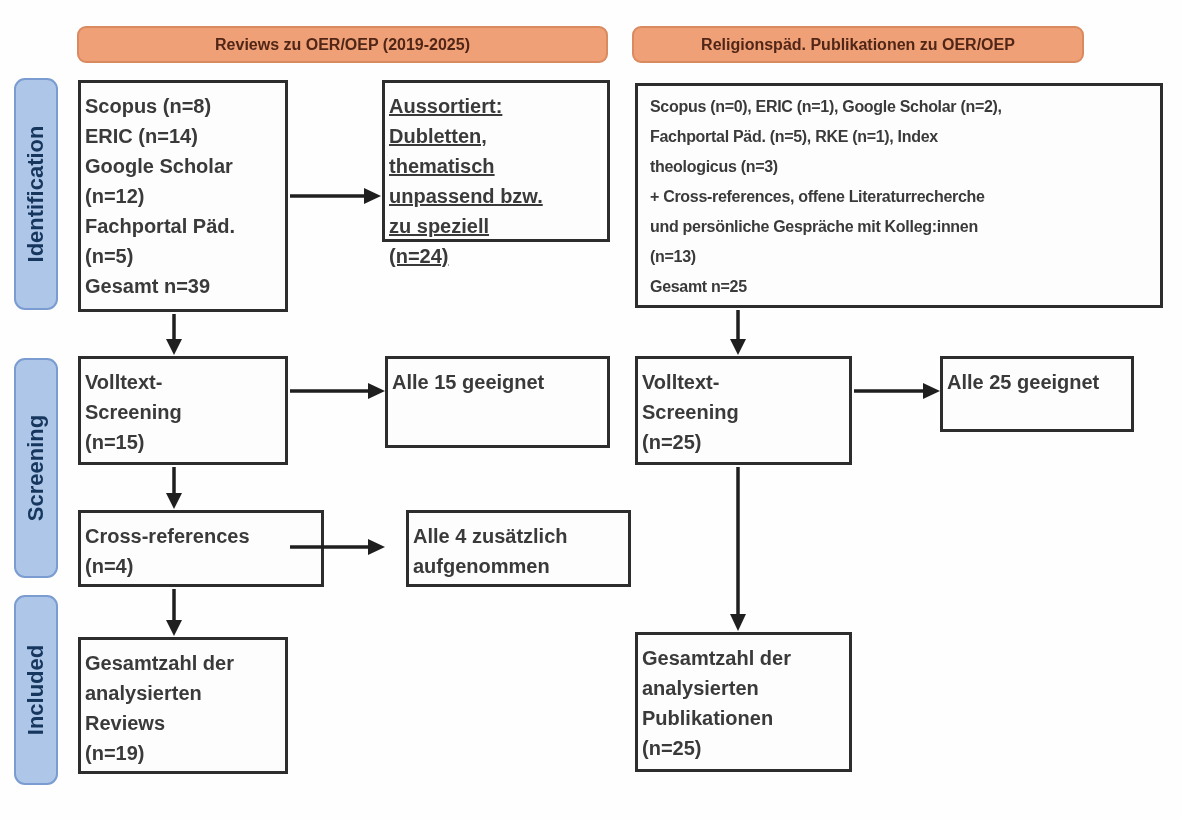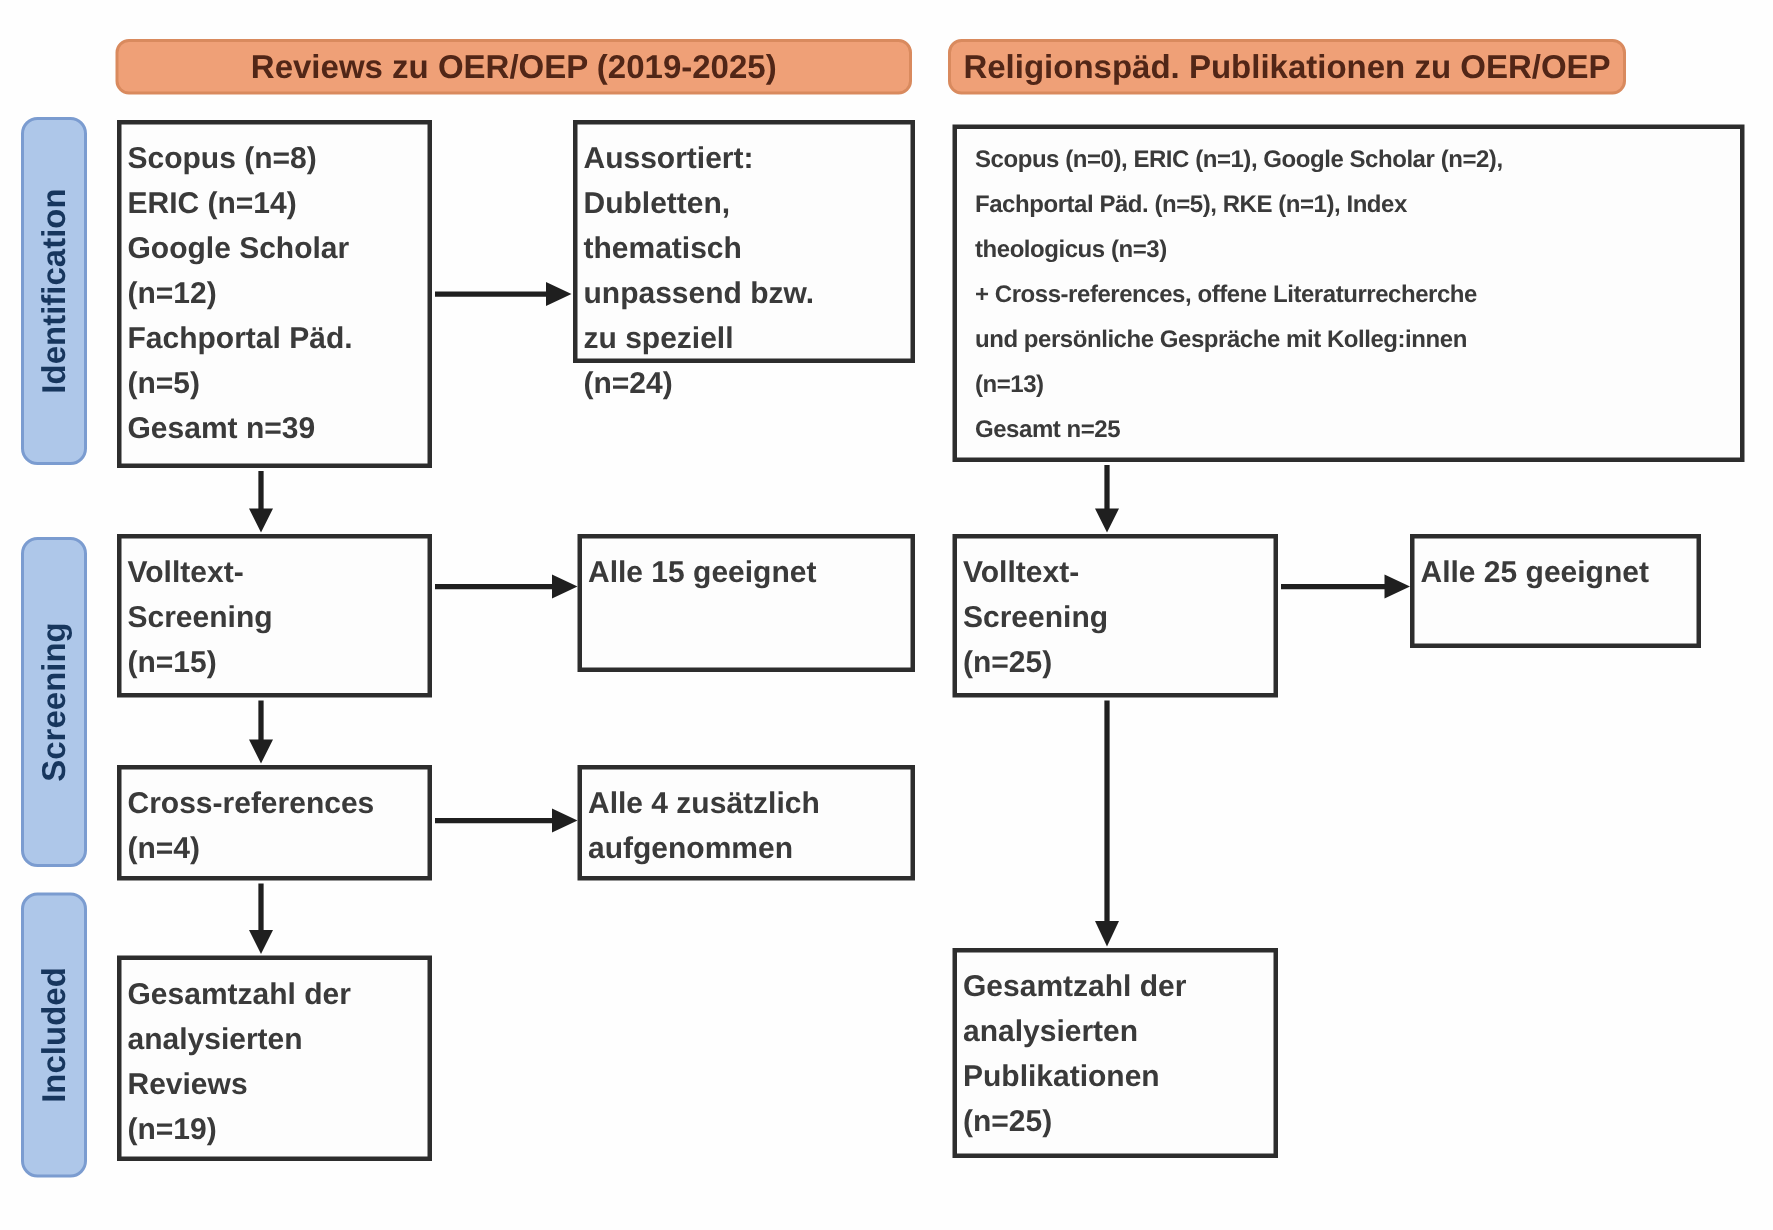--- a/index.html
+++ b/index.html
@@ -10,21 +10,21 @@
     font-family:"Liberation Sans", sans-serif;
     overflow:hidden;
   }
   .col-header{
     position:absolute;
     box-sizing:border-box;
     background:#EFA077;
     border:2px solid #D98A5E;
     border-radius:9px;
     color:#512617;
-    font-size:22px;
+    font-size:16px;
     font-weight:bold;
     display:flex;align-items:center;justify-content:center;
     text-align:center;
   }
   .stage-label{
     position:absolute;
     box-sizing:border-box;
     background:#AEC7E9;
     border:2.5px solid #7B9CD0;
     border-radius:11px;
@@ -81,21 +81,21 @@
     <span>Included</span>
   </div>
 
   <div class="fbox" style="left:78px;top:80px;width:210px;height:232px;">Scopus (n=8)
 ERIC (n=14)
 Google Scholar
 (n=12)
 Fachportal Päd.
 (n=5)
 Gesamt n=39</div>
-  <div class="fbox" style="left:382px;top:80px;width:228px;height:162px;">Aussortiert:
+  <div class="fbox" style="left:382px;top:80px;width:228px;height:162px;text-decoration:underline;">Aussortiert:
 Dubletten,
 thematisch
 unpassend bzw.
 zu speziell
 (n=24)</div>
   <div class="fbox wide" style="left:635px;top:83px;width:528px;height:225px;">Scopus (n=0), ERIC (n=1), Google Scholar (n=2),
 Fachportal Päd. (n=5), RKE (n=1), Index
 theologicus (n=3)
 + Cross-references, offene Literaturrecherche
 und persönliche Gespräche mit Kolleg:innen
@@ -104,23 +104,23 @@
 
   <div class="fbox" style="left:78px;top:356px;width:210px;height:109px;">Volltext-
 Screening
 (n=15)</div>
   <div class="fbox" style="left:385px;top:356px;width:225px;height:92px;">Alle 15 geeignet</div>
   <div class="fbox" style="left:635px;top:356px;width:217px;height:109px;">Volltext-
 Screening
 (n=25)</div>
   <div class="fbox" style="left:940px;top:356px;width:194px;height:76px;">Alle 25 geeignet</div>
 
-  <div class="fbox" style="left:78px;top:510px;width:210px;height:77px;">Cross-references
+  <div class="fbox" style="left:78px;top:510px;width:246px;height:77px;">Cross-references
 (n=4)</div>
-  <div class="fbox" style="left:385px;top:510px;width:225px;height:77px;">Alle 4 zusätzlich
+  <div class="fbox" style="left:406px;top:510px;width:225px;height:77px;">Alle 4 zusätzlich
 aufgenommen</div>
 
   <div class="fbox" style="left:78px;top:637px;width:210px;height:137px;">Gesamtzahl der
 analysierten
 Reviews
 (n=19)</div>
   <div class="fbox" style="left:635px;top:632px;width:217px;height:140px;">Gesamtzahl der
 analysierten
 Publikationen
 (n=25)</div>

